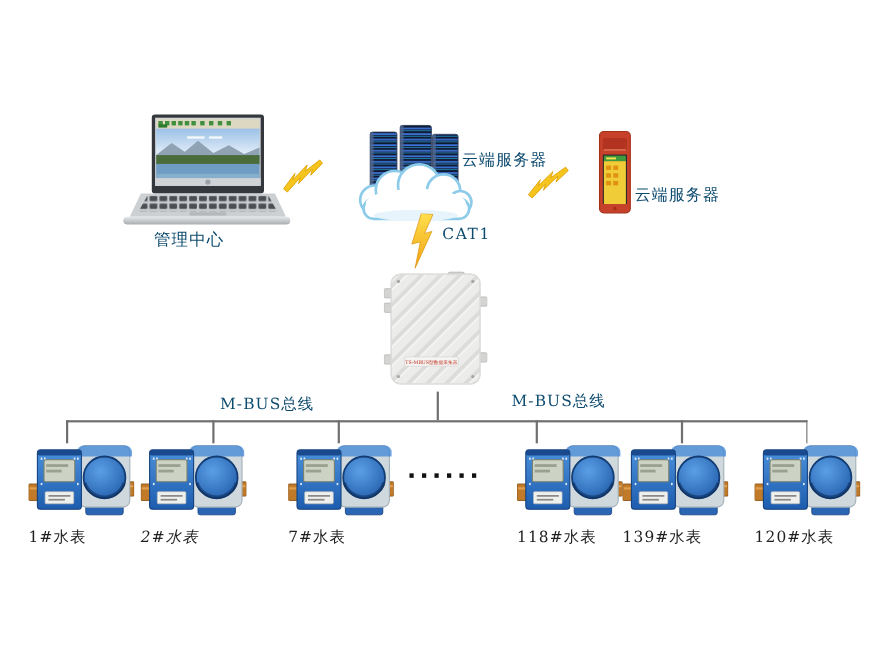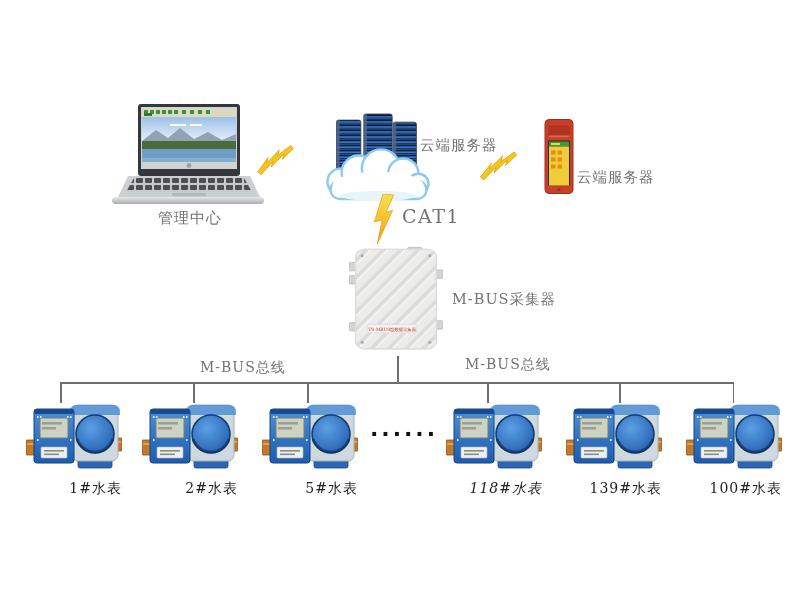--- a/index.html
+++ b/index.html
@@ -1,24 +1,24 @@
 <!DOCTYPE html>
 <html><head>
 <meta charset="utf-8">
 <style>
   html,body{margin:0;padding:0;background:#ffffff;}
   #canvas{
     position:relative;width:800px;height:600px;background:#ffffff;overflow:hidden;
     font-family:"DejaVu Serif","Liberation Serif",serif;color:#1f1f1f;
   }
   .abs{position:absolute;}
-  .lbl{position:absolute;font-size:14.5px;color:#737373;white-space:nowrap;letter-spacing:1px;}
-  .lbl-center{text-align:center;}
+  .lbl{position:absolute;font-size:14.5px;color:#0c4a6e;white-space:nowrap;letter-spacing:1px;}
+  .lbl-center{text-align:left;}
   .line{position:absolute;background:#6f6f6f;}
-  .meter{position:absolute;top:403px;width:96px;text-align:right;}
+  .meter{position:absolute;top:403px;width:96px;text-align:left;}
   .meter-label{margin-top:11px;font-size:14px;letter-spacing:1px;color:#1f1f1f;}
   .ellipsis{position:absolute;left:368px;top:424px;width:72px;font-size:22px;font-weight:bold;
             letter-spacing:3px;color:#111;line-height:20px;text-align:center;
             font-family:"DejaVu Sans","Liberation Sans",sans-serif;}
   svg{display:block;}
 </style>
 </head>
 <body>
 
 <div id="canvas">
@@ -142,21 +142,21 @@
       <rect x="7" y="46" width="4.5" height="4"></rect>
         <rect x="13.5" y="46" width="4.5" height="4"></rect>
     </g>
     <circle cx="15" cy="71" r="1.6" fill="#a52e18"></circle>
   </svg>
   <div class="lbl" style="left:577px;top:168px;">云端服务器</div>
 
   <svg class="abs" style="left:372px;top:194px;" width="24" height="50" viewBox="0 0 24 52">
     <polygon points="11,0 22,1 14,19 21,17 5,52 10,27 2,29" fill="url(#goldv)" stroke="#d98c00" stroke-width="0.6"></polygon>
   </svg>
-  <div class="lbl" style="left:402px;top:205px;font-size:19px;letter-spacing:1.5px;">CAT1</div>
+  <div class="lbl" style="left:402px;top:205px;font-size:14px;letter-spacing:1.5px;">CAT1</div>
 
   <svg class="abs" style="left:349px;top:244px;" width="94" height="112" viewBox="0 0 100 112">
     <g fill="#d4d5d3" stroke="#b2b3b1" stroke-width="0.7">
       <rect x="0" y="16" width="9" height="9" rx="1.5"></rect>
       <rect x="0" y="30" width="9" height="9" rx="1.5"></rect>
       <rect x="0" y="80" width="9" height="9" rx="1.5"></rect>
       <rect x="91" y="24" width="9" height="9" rx="1.5"></rect>
       <rect x="91" y="78" width="9" height="9" rx="1.5"></rect>
       <rect x="62" y="0" width="16" height="6" rx="2"></rect>
     </g>
@@ -164,21 +164,20 @@
     <rect x="7" y="2" width="86" height="106" rx="9" fill="none" stroke="#ffffff" stroke-width="0.8" opacity="0.6"></rect>
     <g fill="#a8a9a7">
       <circle cx="14" cy="9" r="1.6"></circle>
         <circle cx="86" cy="9" r="1.6"></circle>
       <circle cx="14" cy="101" r="1.6"></circle>
         <circle cx="86" cy="101" r="1.6"></circle>
     </g>
     <rect x="20" y="82" width="52" height="9" rx="1" fill="#f4f4f2" stroke="#cccccc" stroke-width="0.5"></rect>
     <text x="46" y="88.6" font-size="4.6" fill="#c03222" text-anchor="middle">TS-MBUS型数据采集器</text>
   </svg>
-  <div class="lbl" style="left:452px;top:290px;">M-BUS采集器</div>
 
   <div class="line" style="left:397px;top:356px;width:1.5px;height:26px;"></div>
   <div class="line" style="left:60px;top:382px;width:674px;height:1.5px;"></div>
   <div class="line" style="left:60px;top:382px;width:1.5px;height:21px;"></div>
   <div class="line" style="left:193px;top:382px;width:1.5px;height:21px;"></div>
   <div class="line" style="left:307px;top:382px;width:1.5px;height:21px;"></div>
   <div class="line" style="left:487px;top:382px;width:1.5px;height:21px;"></div>
   <div class="line" style="left:619px;top:382px;width:1.5px;height:21px;"></div>
   <div class="line" style="left:732.5px;top:382px;width:1.5px;height:21px;"></div>
 
@@ -211,21 +210,21 @@
         </g>
         <rect x="14" y="15" width="28" height="20" rx="1.5" fill="#ccd2c4" stroke="#78806e" stroke-width="1"></rect>
         <rect x="16" y="19" width="20" height="2.5" fill="#9aa08e"></rect>
         <rect x="16" y="24" width="14" height="2.5" fill="#9aa08e"></rect>
         <rect x="15" y="44" width="26" height="11" rx="1" fill="#eef0ee" stroke="#b8bab8" stroke-width="0.6"></rect>
         <rect x="18" y="47" width="20" height="1.6" fill="#8a8a8a"></rect>
         <rect x="18" y="50.5" width="15" height="1.6" fill="#8a8a8a"></rect>
       </svg>
       <div class="meter-label">1#水表</div>
     </div>
-      <div class="meter" style="left: 142px;">
+      <div class="meter" style="left: 128px; font-style: italic;">
       <svg width="96" height="66" viewBox="0 0 96 66" style="margin:0 auto;">
         <rect x="0" y="37" width="10" height="15" rx="1" fill="#c07a28" stroke="#8a5518" stroke-width="0.8"></rect>
         <rect x="1" y="40" width="8" height="2" fill="#e0a050"></rect>
         <rect x="87" y="35" width="9" height="13" rx="1" fill="#c07a28" stroke="#8a5518" stroke-width="0.8"></rect>
         <rect x="88" y="38" width="7" height="2" fill="#e0a050"></rect>
         <rect x="52" y="55" width="34" height="10" rx="2" fill="#2a66b4" stroke="#1a4684" stroke-width="0.8"></rect>
         <rect x="46" y="2" width="46" height="56" rx="6" fill="#cfd8dd" stroke="#a2b0b8" stroke-width="1"></rect>
         <path d="M50,2 h38 a6,6 0 0 1 6,6 v4 h-50 v-4 a6,6 0 0 1 6,-6 Z" fill="#3f85d6" opacity="0.75"></path>
         <circle cx="69" cy="31" r="19" fill="url(#capblue)" stroke="#123c74" stroke-width="1.6"></circle>
         <path d="M51,36 a19,19 0 0 0 36,0" fill="none" stroke="#0d2f5c" stroke-width="3" opacity="0.6"></path>
@@ -269,23 +268,23 @@
           <rect x="11" y="36" width="1.5" height="2"></rect>
             <rect x="44" y="36" width="1.5" height="2"></rect>
         </g>
         <rect x="14" y="15" width="28" height="20" rx="1.5" fill="#ccd2c4" stroke="#78806e" stroke-width="1"></rect>
         <rect x="16" y="19" width="20" height="2.5" fill="#9aa08e"></rect>
         <rect x="16" y="24" width="14" height="2.5" fill="#9aa08e"></rect>
         <rect x="15" y="44" width="26" height="11" rx="1" fill="#eef0ee" stroke="#b8bab8" stroke-width="0.6"></rect>
         <rect x="18" y="47" width="20" height="1.6" fill="#8a8a8a"></rect>
         <rect x="18" y="50.5" width="15" height="1.6" fill="#8a8a8a"></rect>
       </svg>
-      <div class="meter-label">5#水表</div>
-    </div>
-      <div class="meter" style="left: 446px; font-style: italic;">
+      <div class="meter-label">7#水表</div>
+    </div>
+      <div class="meter" style="left: 470px;">
       <svg width="96" height="66" viewBox="0 0 96 66" style="margin:0 auto;">
         <rect x="0" y="37" width="10" height="15" rx="1" fill="#c07a28" stroke="#8a5518" stroke-width="0.8"></rect>
         <rect x="1" y="40" width="8" height="2" fill="#e0a050"></rect>
         <rect x="87" y="35" width="9" height="13" rx="1" fill="#c07a28" stroke="#8a5518" stroke-width="0.8"></rect>
         <rect x="88" y="38" width="7" height="2" fill="#e0a050"></rect>
         <rect x="52" y="55" width="34" height="10" rx="2" fill="#2a66b4" stroke="#1a4684" stroke-width="0.8"></rect>
         <rect x="46" y="2" width="46" height="56" rx="6" fill="#cfd8dd" stroke="#a2b0b8" stroke-width="1"></rect>
         <path d="M50,2 h38 a6,6 0 0 1 6,6 v4 h-50 v-4 a6,6 0 0 1 6,-6 Z" fill="#3f85d6" opacity="0.75"></path>
         <circle cx="69" cy="31" r="19" fill="url(#capblue)" stroke="#123c74" stroke-width="1.6"></circle>
         <path d="M51,36 a19,19 0 0 0 36,0" fill="none" stroke="#0d2f5c" stroke-width="3" opacity="0.6"></path>
@@ -359,17 +358,17 @@
           <rect x="11" y="36" width="1.5" height="2"></rect>
             <rect x="44" y="36" width="1.5" height="2"></rect>
         </g>
         <rect x="14" y="15" width="28" height="20" rx="1.5" fill="#ccd2c4" stroke="#78806e" stroke-width="1"></rect>
         <rect x="16" y="19" width="20" height="2.5" fill="#9aa08e"></rect>
         <rect x="16" y="24" width="14" height="2.5" fill="#9aa08e"></rect>
         <rect x="15" y="44" width="26" height="11" rx="1" fill="#eef0ee" stroke="#b8bab8" stroke-width="0.6"></rect>
         <rect x="18" y="47" width="20" height="1.6" fill="#8a8a8a"></rect>
         <rect x="18" y="50.5" width="15" height="1.6" fill="#8a8a8a"></rect>
       </svg>
-      <div class="meter-label">100#水表</div>
+      <div class="meter-label">120#水表</div>
     </div>
     </div>
 
 </div>
 
 </body></html>

